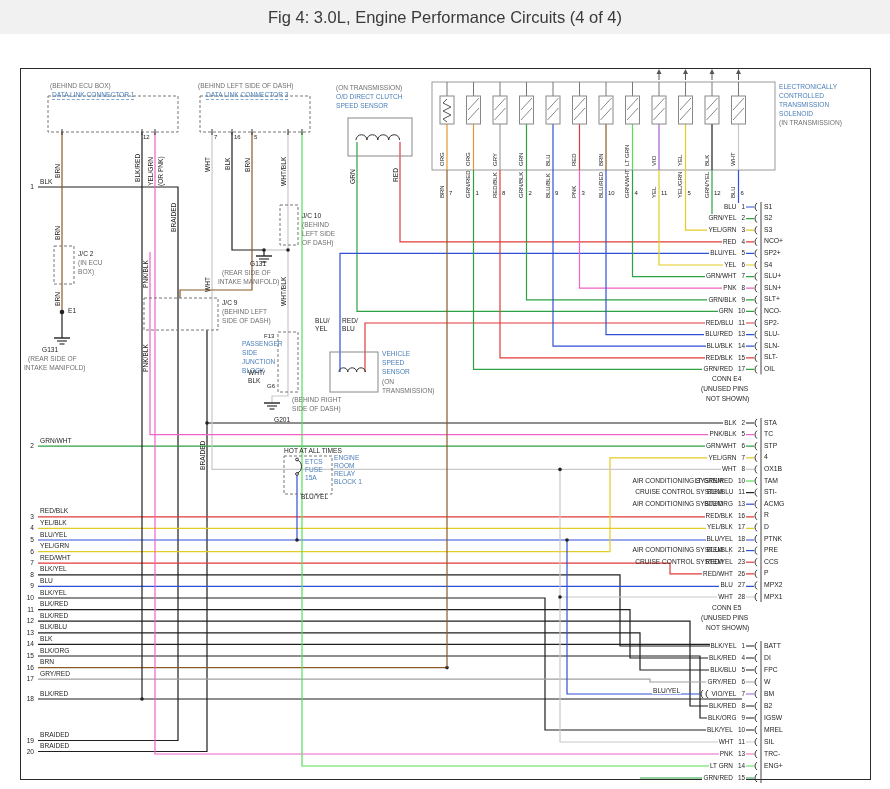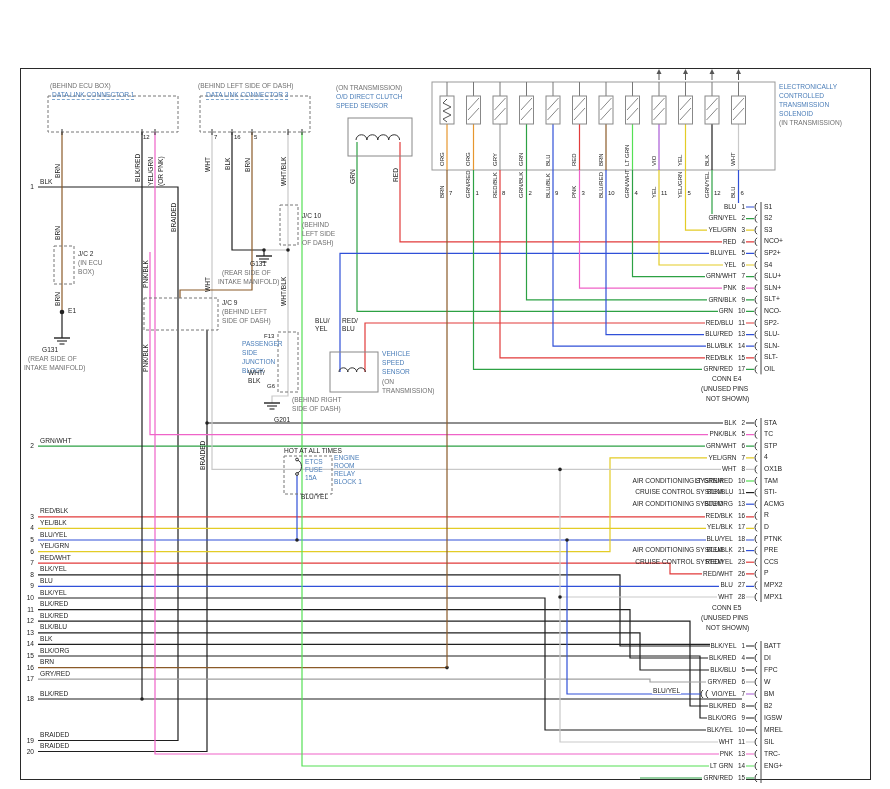--- a/index.html
+++ b/index.html
@@ -19,20 +19,21 @@
   .num{width:13px;text-align:right;}
   .wbg{background:#fff;padding:0 1px;}
   .wirenum{width:92px;text-align:right;font-size:6.4px;}
   .pname{font-size:6.8px;}
   .feed{width:143px;text-align:right;font-size:6.6px;}
 </style>
 </head>
 <body>
 
 <div id="stage">
+  <div class="titlebar">Fig 4: 3.0L, Engine Performance Circuits (4 of 4)</div>
   <div class="frame"></div>
   <svg id="wire-svg" width="890" height="789" viewBox="0 0 890 789">
       <polyline points="38,187 178,187 178,740.5 38,740.5" fill="none" stroke="#1f1f1f" stroke-width="1.2"></polyline>
       <polyline points="207,330 207,751.5 38,751.5" fill="none" stroke="#1f1f1f" stroke-width="1.2"></polyline>
       <polyline points="207,423 754,423" fill="none" stroke="#1f1f1f" stroke-width="1.2"></polyline>
       <polyline points="38,446.2 754,446.2" fill="none" stroke="#2da144" stroke-width="1.2"></polyline>
       <polyline points="38,516.8 754,516.8" fill="none" stroke="#e23b3b" stroke-width="1.2"></polyline>
       <polyline points="38,528.4 754,528.4" fill="none" stroke="#e3cc26" stroke-width="1.2"></polyline>
       <polyline points="38,540 754,540" fill="none" stroke="#3050d8" stroke-width="1.2"></polyline>
       <polyline points="38,551.6 610,551.6 610,457.8 754,457.8" fill="none" stroke="#e3cc26" stroke-width="1.2"></polyline>

